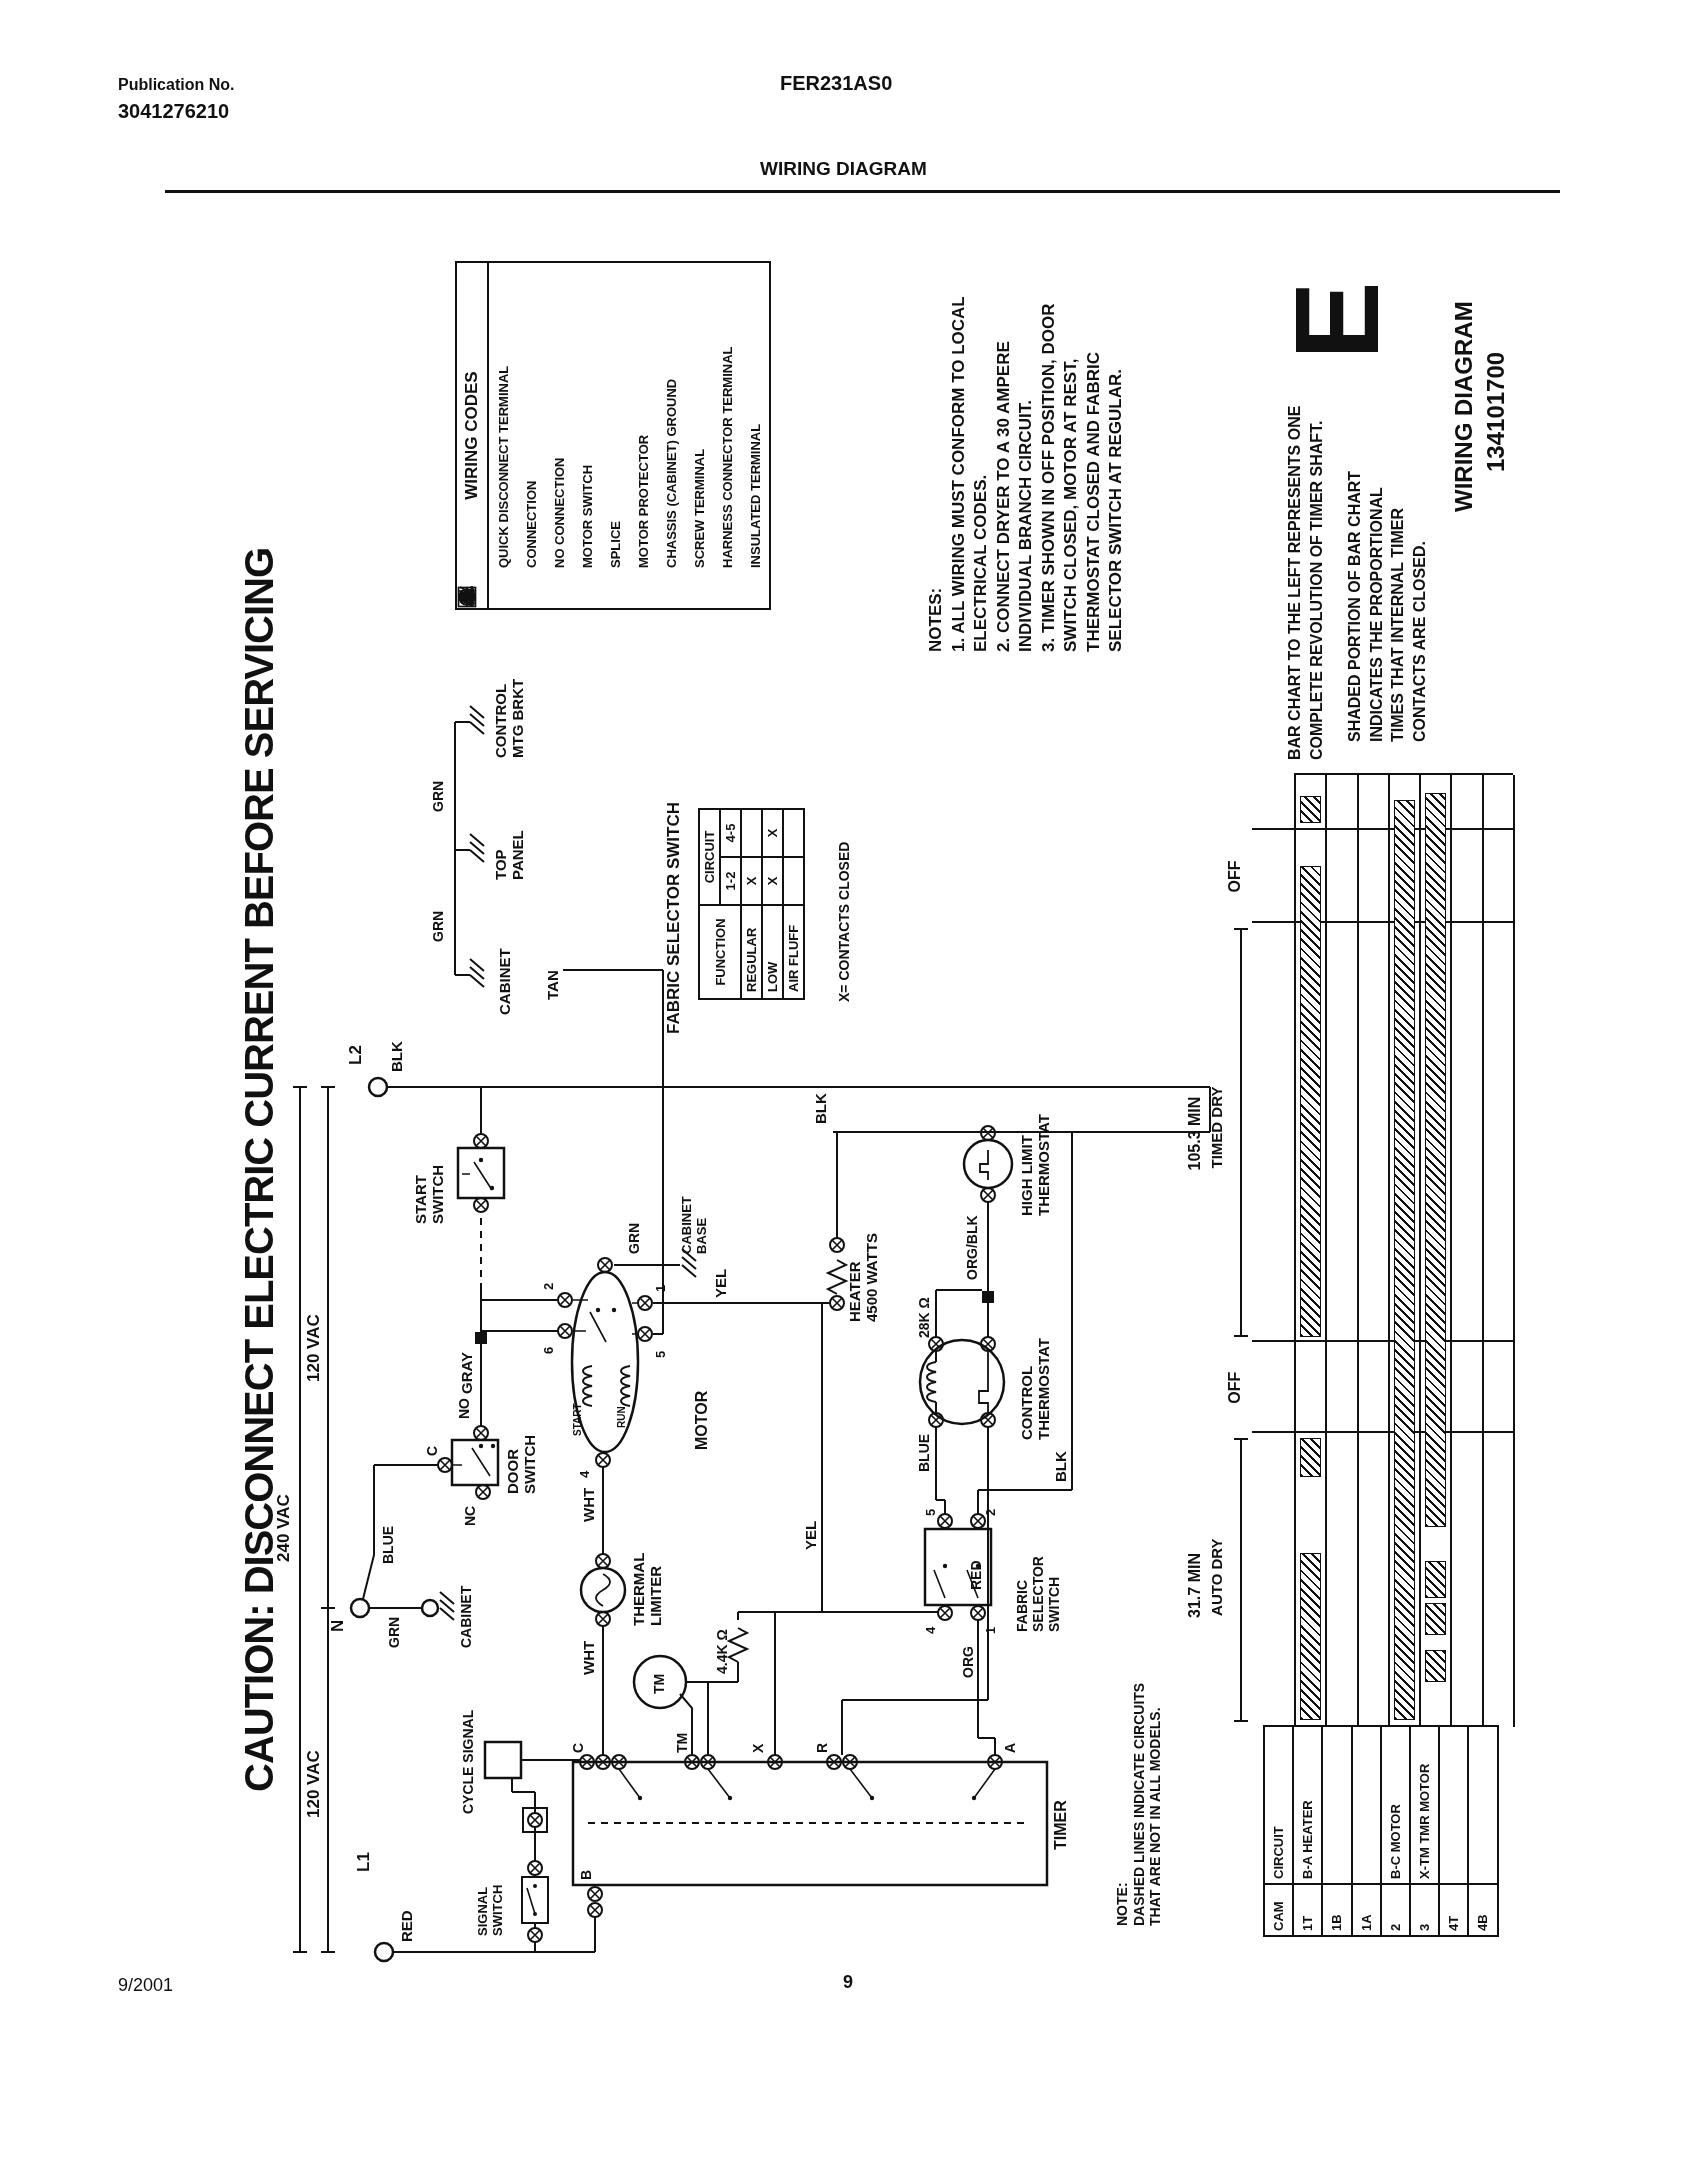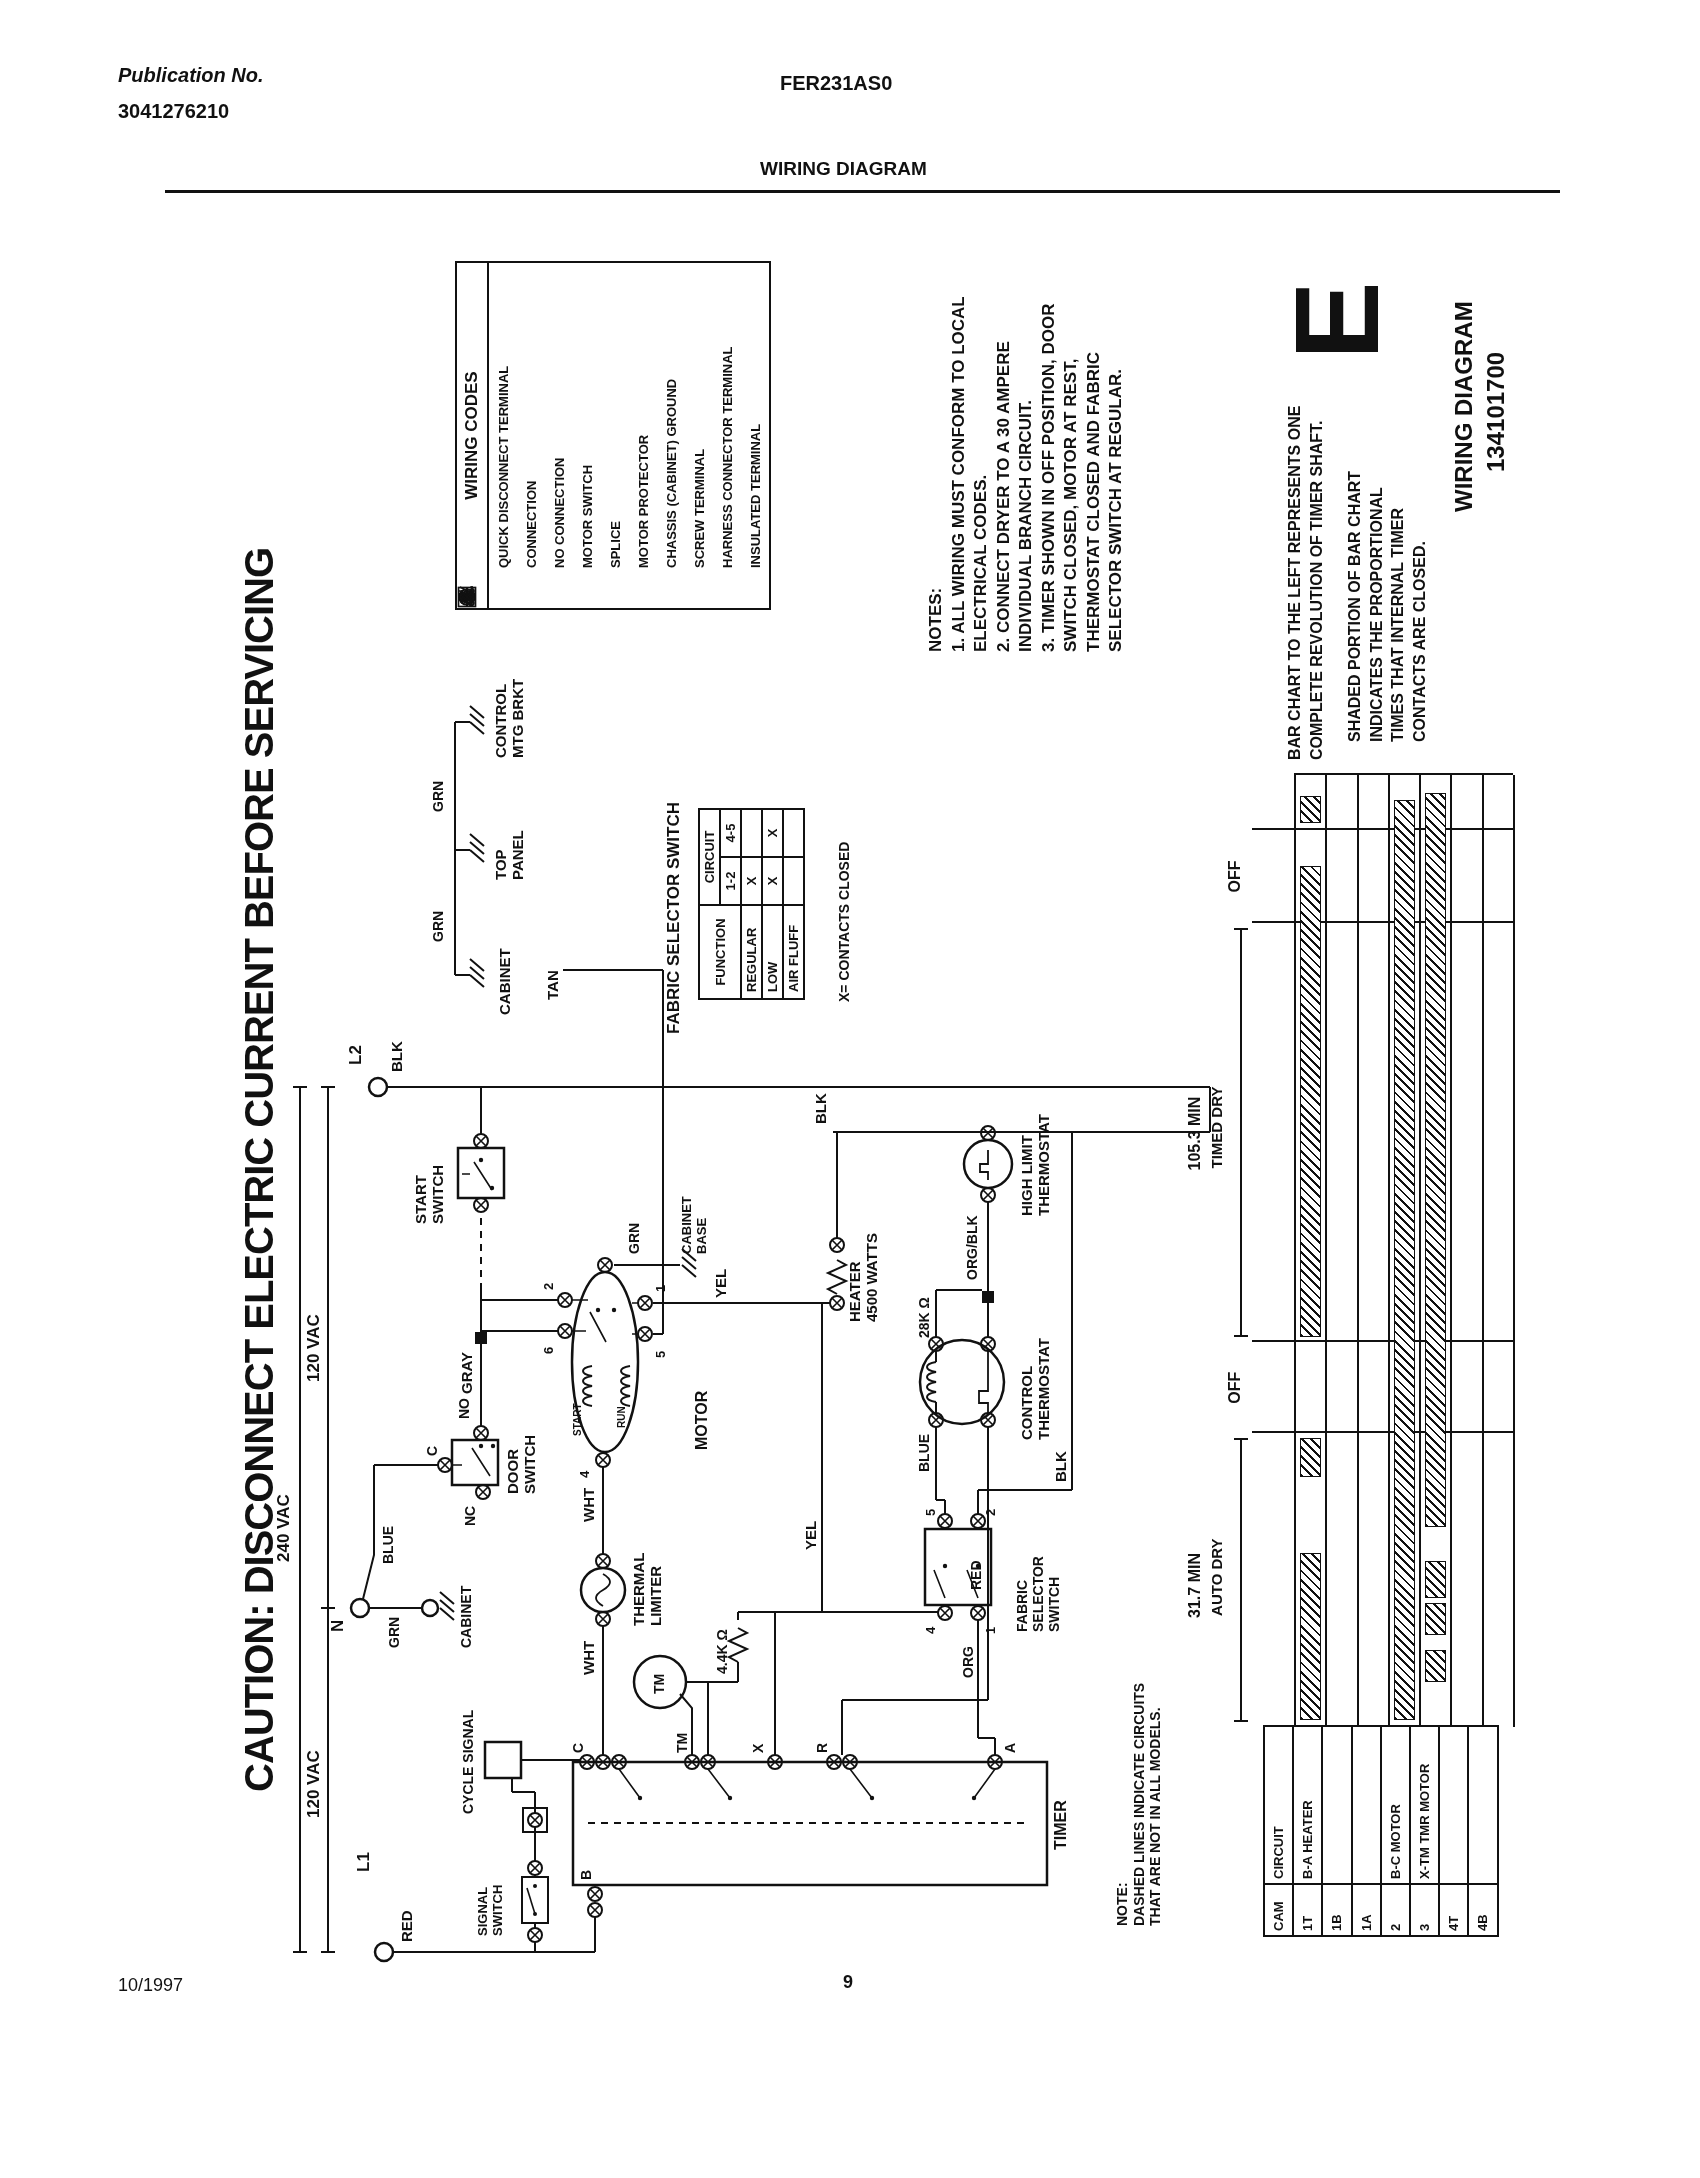--- a/index.html
+++ b/index.html
@@ -32,21 +32,21 @@
          border:1px solid #111;}
   .vline,.hline{position:absolute;background:#111;}
   .arrowline{position:absolute;height:2px;background:#111;}
   .tick{position:absolute;width:2px;background:#111;}
 </style>
 </head>
 <body>
 
 <div class="page">
 
-  <span class="L" style="left:118px;top:64px;font-size:20px;font-style:italic;">Publication No.</span>
+  <span class="L" style="left:118px;top:76px;font-size:16px;">Publication No.</span>
   <span class="L" style="left:118px;top:100px;font-size:20px;">3041276210</span>
   <span class="L" style="left:780px;top:72px;font-size:20px;">FER231AS0</span>
   <span class="L" style="left:760px;top:158px;font-size:19px;">WIRING DIAGRAM</span>
   <div class="rule" style="left:165px;top:190px;width:1395px;height:3px;"></div>
 
   <div class="canvas">
 
     <svg width="1830" height="1340" viewBox="0 0 1830 1340">
       <defs>
         <g id="qdt">
@@ -502,15 +502,15 @@
         <div class="hatch" style="left: 723.32px; top: 1070px; width: 468.384px; height: 19.25px;"></div>
         <div class="hatch" style="left: 1237.4px; top: 1070px; width: 24.752px; height: 19.25px;"></div>
         <div class="hatch" style="left: 339.664px; top: 1163.75px; width: 918.68px; height: 19.25px;"></div>
         <div class="hatch" style="left: 377.744px; top: 1195px; width: 30.464px; height: 19.25px;"></div>
         <div class="hatch" style="left: 425.344px; top: 1195px; width: 29.512px; height: 19.25px;"></div>
         <div class="hatch" style="left: 462.472px; top: 1195px; width: 34.272px; height: 19.25px;"></div>
         <div class="hatch" style="left: 532.92px; top: 1195px; width: 732.088px; height: 19.25px;"></div>
       </div>
   </div>
 
-  <span class="L" style="left:118px;top:1975px;font-size:18px;font-weight:normal;">10/1997</span>
+  <span class="L" style="left:118px;top:1975px;font-size:18px;font-weight:normal;">9/2001</span>
   <span class="L" style="left:843px;top:1972px;font-size:18px;">9</span>
 </div>
 
 </body></html>

